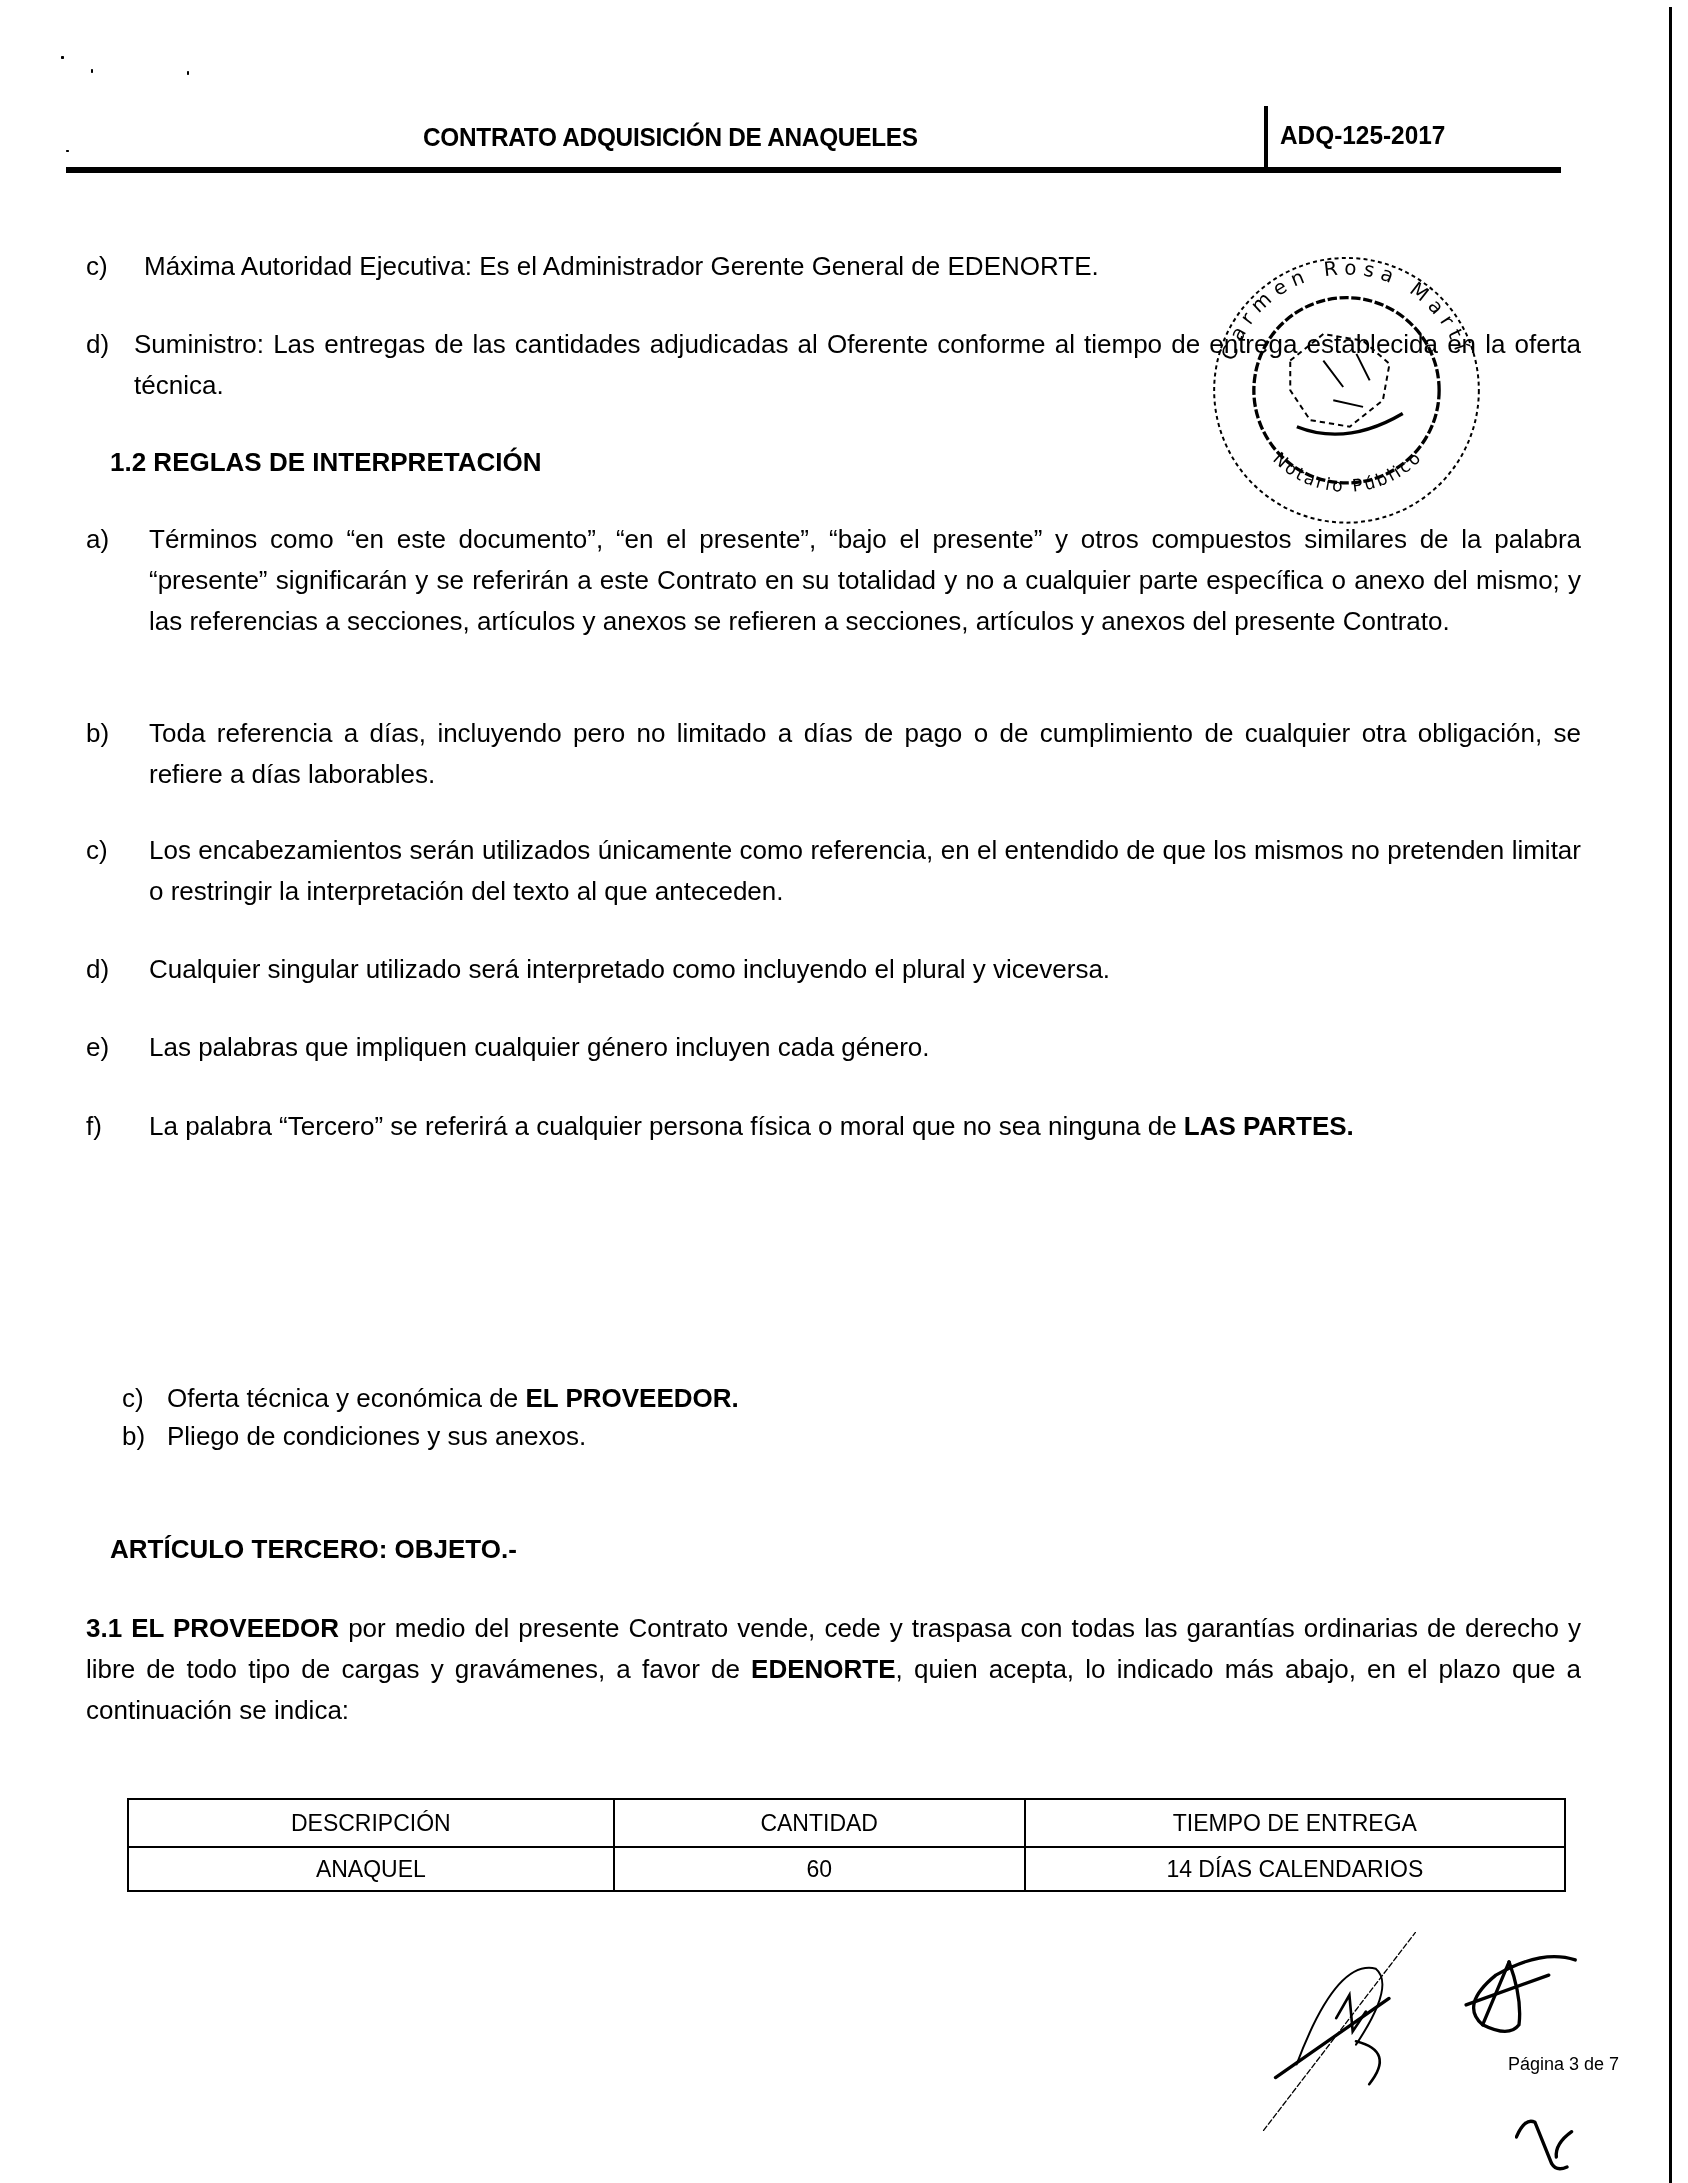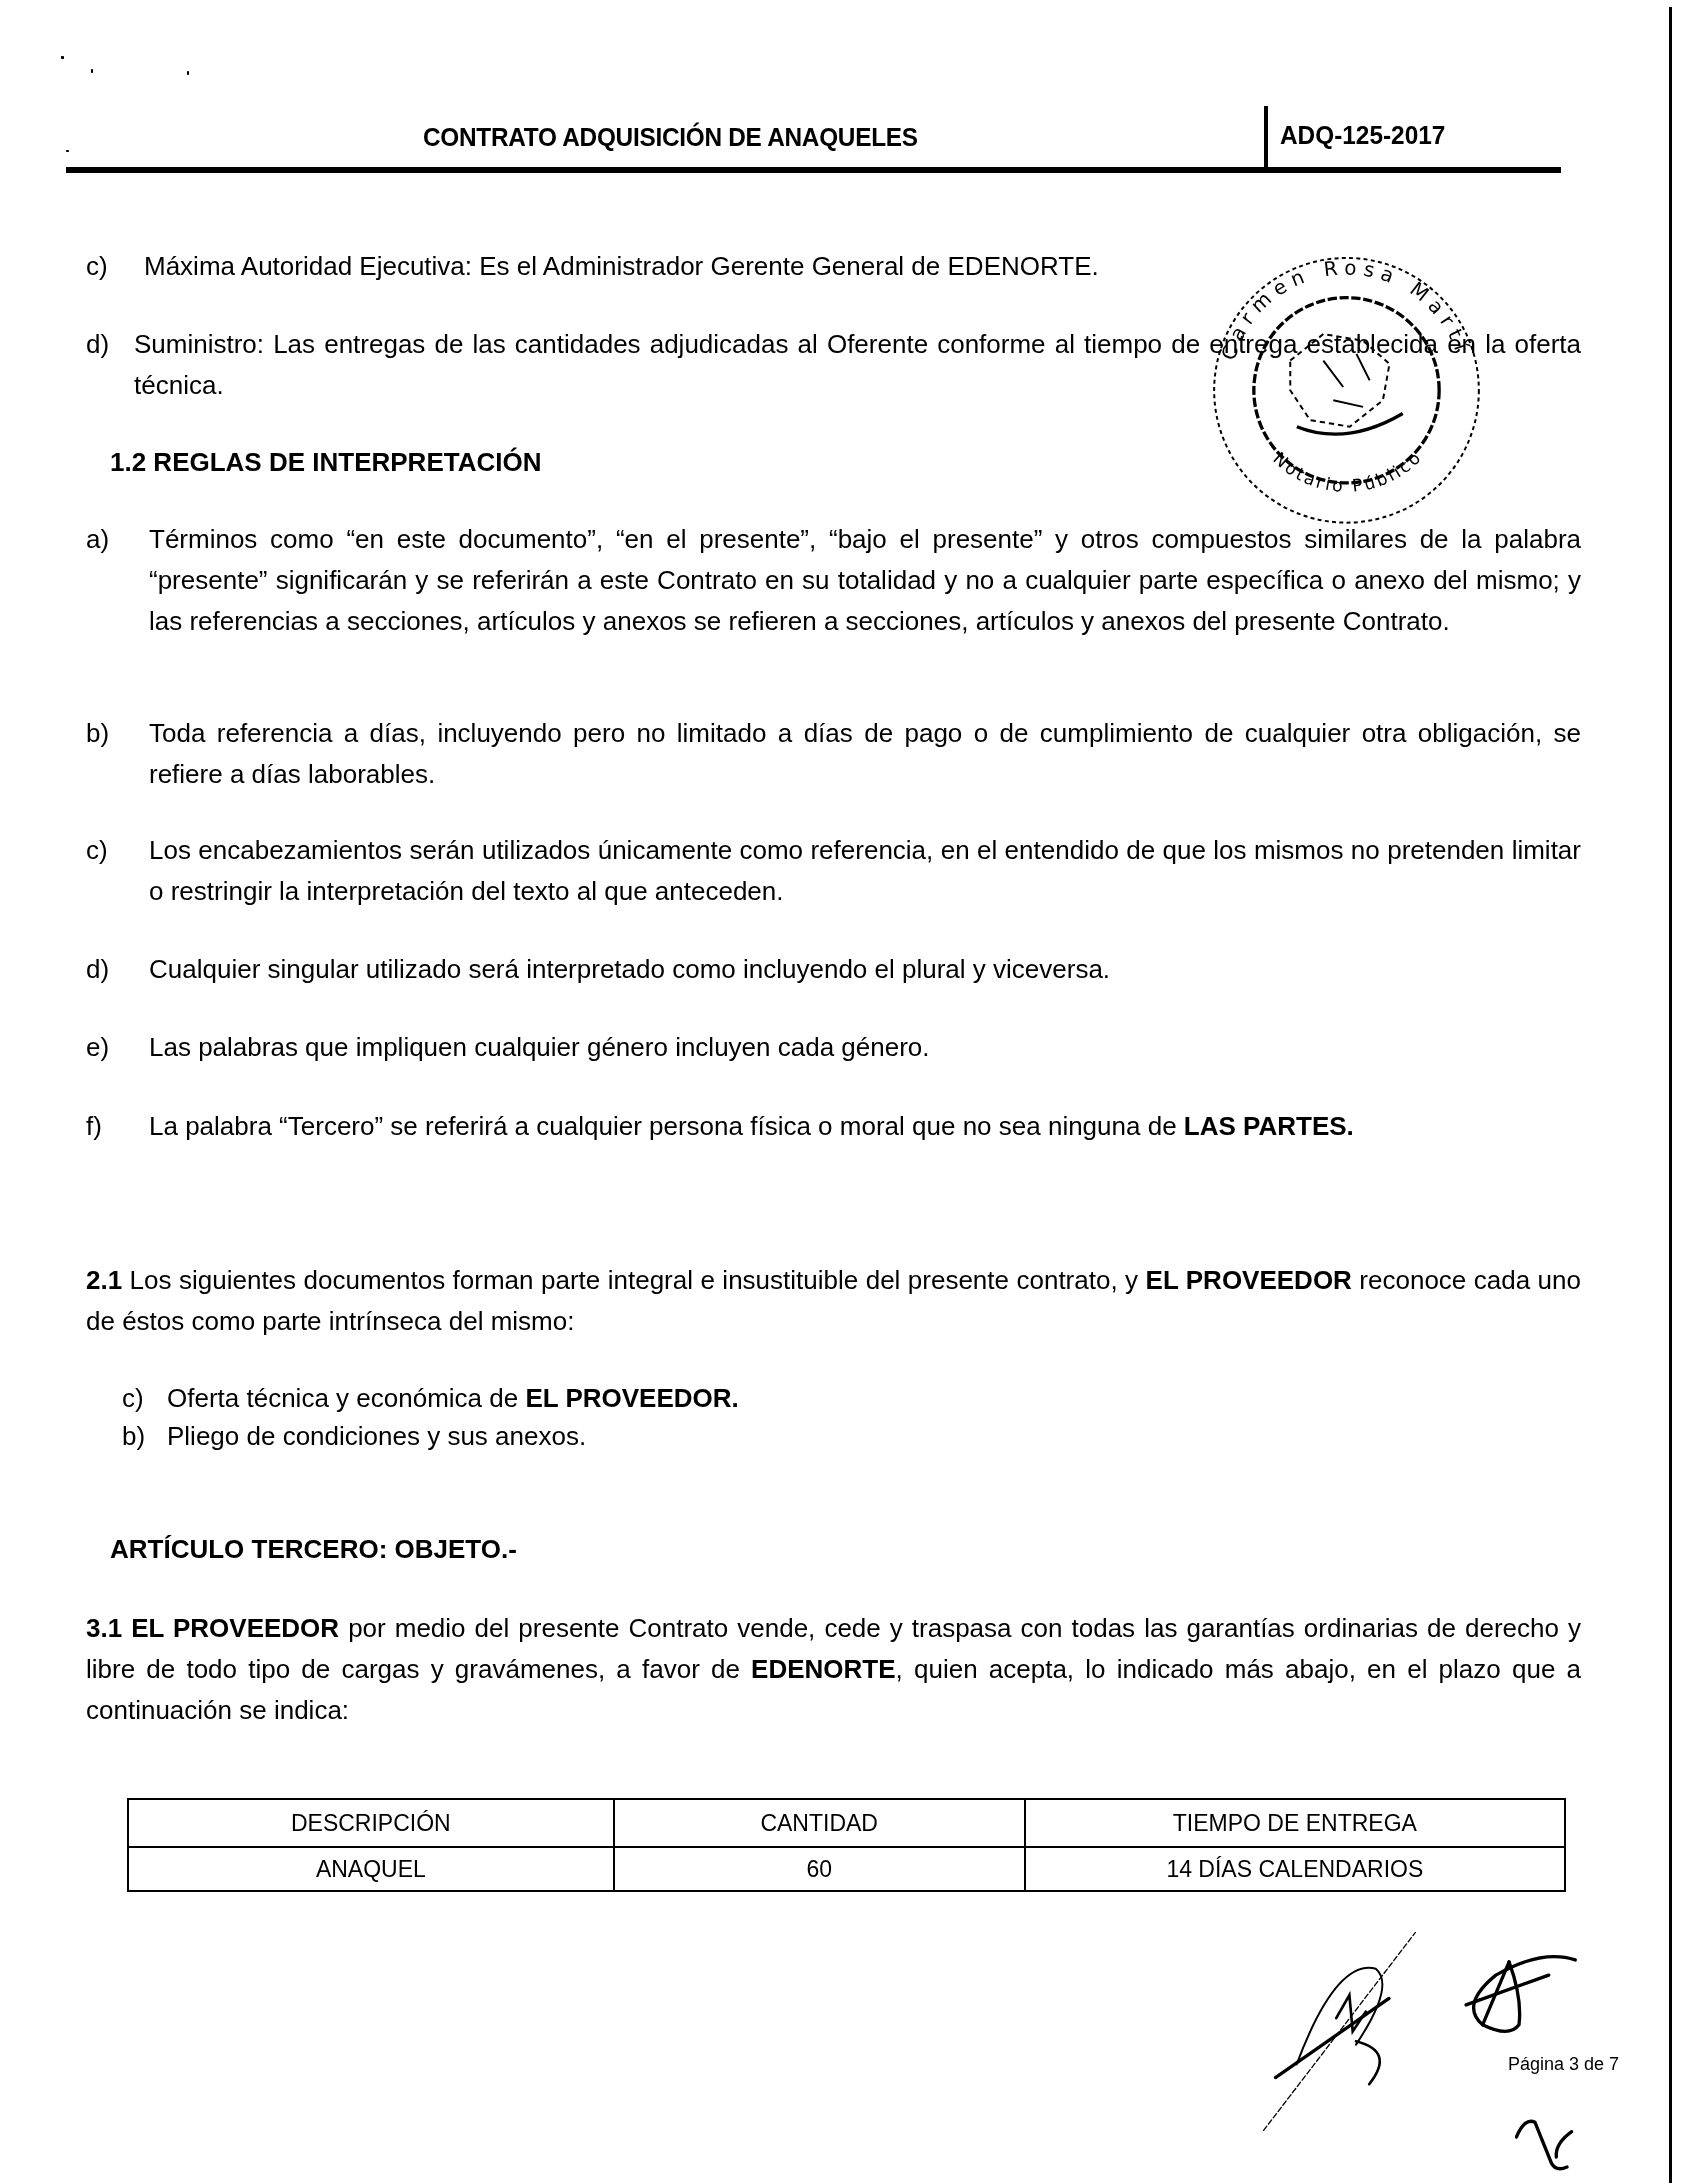--- a/index.html
+++ b/index.html
@@ -99,23 +99,20 @@
   </div>
   <div class="item wide" style="top:1027px">
     <span class="lbl">e)</span>
     <span class="txt">Las palabras que impliquen cualquier género incluyen cada género.</span>
   </div>
   <div class="item wide" style="top:1106px">
     <span class="lbl">f)</span>
     <span class="txt"><span>La palabra “Tercero” se referirá a cualquier persona física o moral que no sea ninguna de </span><b>LAS PARTES.</b></span>
   </div>
 
-  <div class="blk" style="top:1260px">
-    <b>2.1</b><span> Los siguientes documentos forman parte integral e insustituible del presente contrato, y </span><b>EL PROVEEDOR</b><span> reconoce cada uno de éstos como parte intrínseca del mismo:</span>
-  </div>
   <div class="sublist" style="top:1379px">
     <span class="row"><span class="lbl">c)</span><span>Oferta técnica y económica de </span><b>EL PROVEEDOR.</b></span>
     <span class="row"><span class="lbl">b)</span><span>Pliego de condiciones y sus anexos.</span></span>
   </div>
 
   <div class="heading" style="top:1534px">ARTÍCULO TERCERO: OBJETO.-</div>
   <div class="blk" style="top:1608px">
     <b>3.1 EL PROVEEDOR</b><span> por medio del presente Contrato vende, cede y traspasa con todas las garantías ordinarias de derecho y libre de todo tipo de cargas y gravámenes, a favor de </span><b>EDENORTE</b><span>, quien acepta, lo indicado más abajo, en el plazo que a continuación se indica:</span>
   </div>
 

